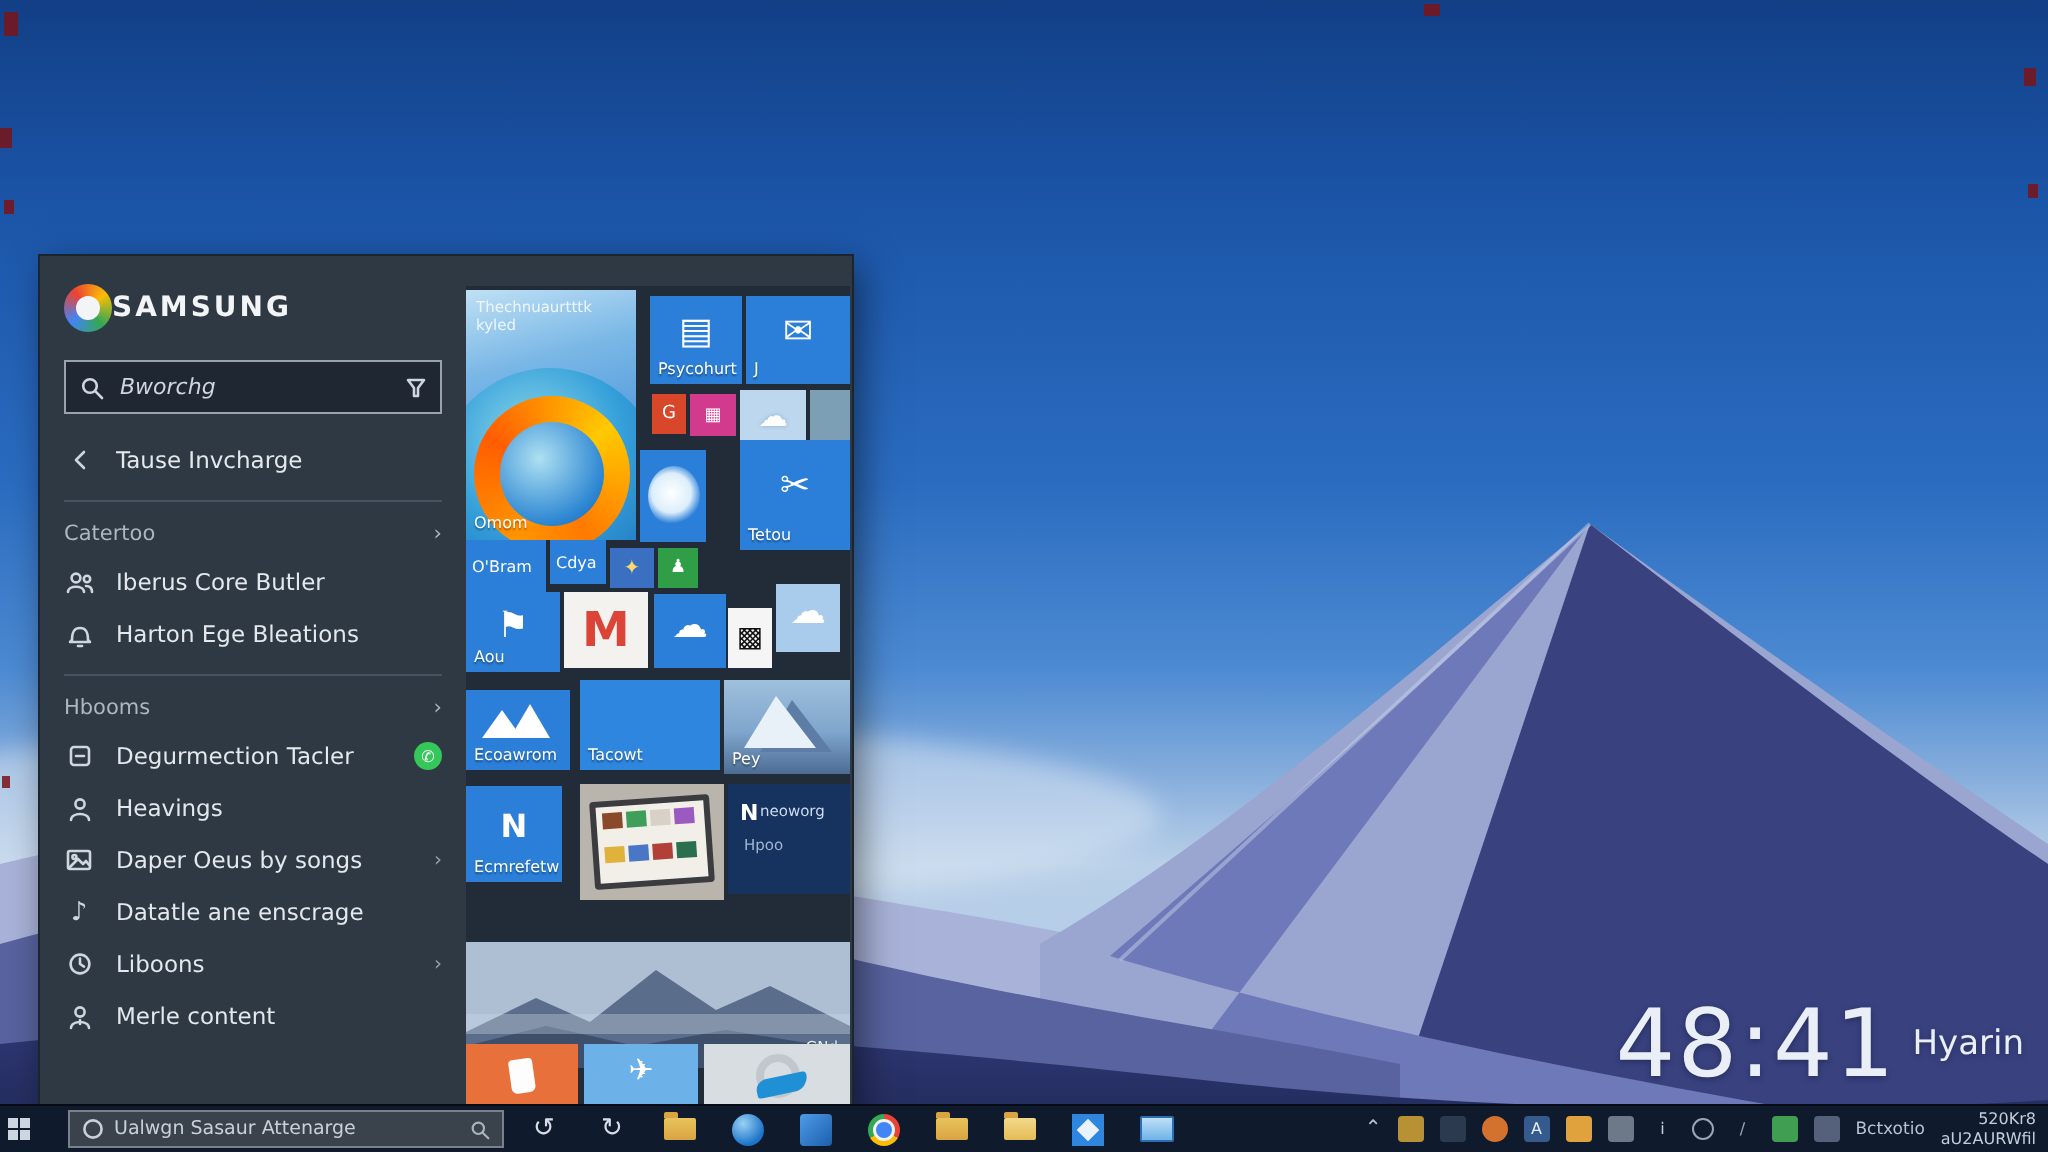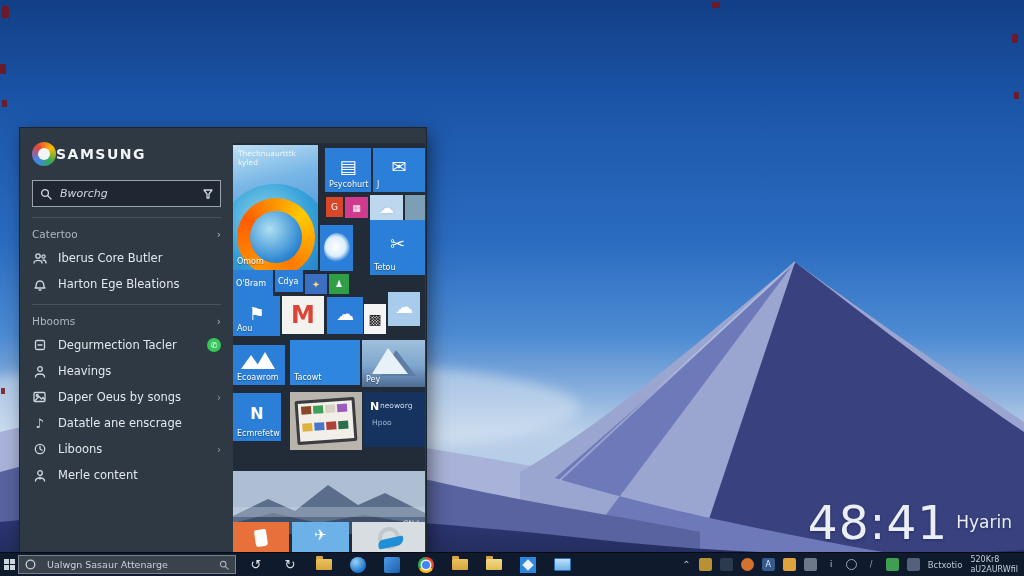--- a/index.html
+++ b/index.html
@@ -92,39 +92,39 @@
   .t-bird .gly{font-size:15px;}
   .t-white{left:119px;top:379px;width:73px;height:31px;background:#d8dde2;}
   .ring{position:absolute;left:50%;top:50%;width:22px;height:22px;transform:translate(-50%,-50%);border:4px solid #c2c7cd;border-radius:50%;}
   .blob{position:absolute;left:26px;top:16px;width:26px;height:9px;background:#1f8fd6;border-radius:6px 2px 8px 2px;transform:rotate(-12deg);}
 
   
   .taskbar{position:absolute;left:0;bottom:0;width:1024px;height:23px;background:#101a2d;display:flex;align-items:center;box-shadow:0 -1px 0 #060b16;}
   .start-btn{width:18px;height:23px;display:flex;align-items:center;justify-content:center;flex:0 0 auto;}
   .win-glyph{display:grid;grid-template-columns:5px 5px;grid-template-rows:5px 5px;gap:1px;}
   .win-glyph i{background:#cdd6e0;display:block;}
-  .tb-search{width:218px;height:19px;background:#3a424c;border:1px solid #79828c;display:flex;align-items:center;gap:11px;padding:0 6px;color:#c9d0d8;font-size:9.5px;flex:0 0 auto;overflow:hidden;}
+  .tb-search{width:218px;height:19px;background:#3a424c;border:1px solid #79828c;display:flex;align-items:center;gap:5px;padding:0 6px;color:#c9d0d8;font-size:9.5px;flex:0 0 auto;overflow:hidden;margin-left:16px;}
   .tb-search .txt{flex:1;white-space:nowrap;overflow:hidden;}
   .tb-icons{display:flex;align-items:center;gap:14px;margin-left:10px;}
   .tb-ic{width:20px;height:20px;display:flex;align-items:center;justify-content:center;font-size:13px;color:#d6dde6;}
   .fold{width:16px;height:11px;background:linear-gradient(#e8c35c,#d9a441);border-radius:1px;position:relative;}
   .fold::before{content:"";position:absolute;left:0;top:-3px;width:7px;height:3px;background:#d9a441;border-radius:1px 1px 0 0;}
   .fold.lite{background:linear-gradient(#f2d98a,#e4bc55);}
   .edge-c{width:16px;height:16px;border-radius:50%;background:radial-gradient(circle at 35% 30%,#9ad1f5,#1b74c8 70%);}
   .blue-app{width:16px;height:16px;border-radius:2px;background:linear-gradient(135deg,#4f9be8,#1b5fae);}
   .chrome-c{width:16px;height:16px;border-radius:50%;background:conic-gradient(#ea4335 0 120deg,#fbbc05 120deg 240deg,#34a853 240deg 360deg);position:relative;}
   .chrome-c::after{content:"";position:absolute;inset:4px;border-radius:50%;background:#4285f4;box-shadow:0 0 0 1.5px #f1f3f4;}
   .photos-app{width:16px;height:16px;background:#2e86de;display:flex;align-items:center;justify-content:center;}
   .photos-app i{width:8px;height:8px;background:#eaf2fb;transform:rotate(45deg);}
   .explorer{width:17px;height:13px;background:linear-gradient(#bfe0f7,#6fb3e8);border:1px solid #2d6db5;border-radius:1px;}
   .tray{margin-left:auto;display:flex;align-items:center;gap:8px;padding-right:6px;color:#c9d2dd;}
   .tray .caret{font-size:10px;color:#b8c2cf;}
   .tray-ic{width:13px;height:13px;border-radius:2px;display:flex;align-items:center;justify-content:center;font-size:8px;color:#e8edf3;}
   .tray-text{font-size:8.5px;color:#b9c3d0;}
-  .tray-clock{font-size:8px;line-height:1.2;color:#c4cdda;}
+  .tray-clock{text-align:right;font-size:8px;line-height:1.2;color:#c4cdda;}
 </style>
 </head>
 <body>
 
 <div class="stage">
 
   <svg class="wallpaper" viewBox="0 0 1024 576" width="1024" height="576" preserveAspectRatio="none">
     <defs>
       <linearGradient id="sky" x1="0" y1="0" x2="0" y2="1">
         <stop offset="0" stop-color="#123f86"></stop>
@@ -181,20 +181,28 @@
         <svg class="mi" width="12" height="12" viewBox="0 0 12 12">
             <circle cx="5" cy="5" r="3.4"></circle>
             <line x1="7.6" y1="7.6" x2="11" y2="11"></line>
           </svg>
         <input value="Bworchg" style="">
         <svg class="mi" width="10" height="10" viewBox="0 0 10 10">
             <path d="M1,1 L9,1 L6,5 L6,9 L4,9 L4,5 Z"></path>
           </svg>
       </div>
 
+      <div class="mrow">
+        <span class="ic">
+            <svg class="mi" width="8" height="10" viewBox="0 0 8 10">
+              <polyline points="6,1 2,5 6,9"></polyline>
+            </svg>
+          </span>
+        <span class="lbl">Tause Invcharge</span>
+      </div>
 
       <div class="divider"></div>
 
       <div class="sec-row">
         <span class="lbl">Catertoo</span>
         <span class="chev">›</span>
       </div>
 
       <div class="mrow">
         <span class="ic">

